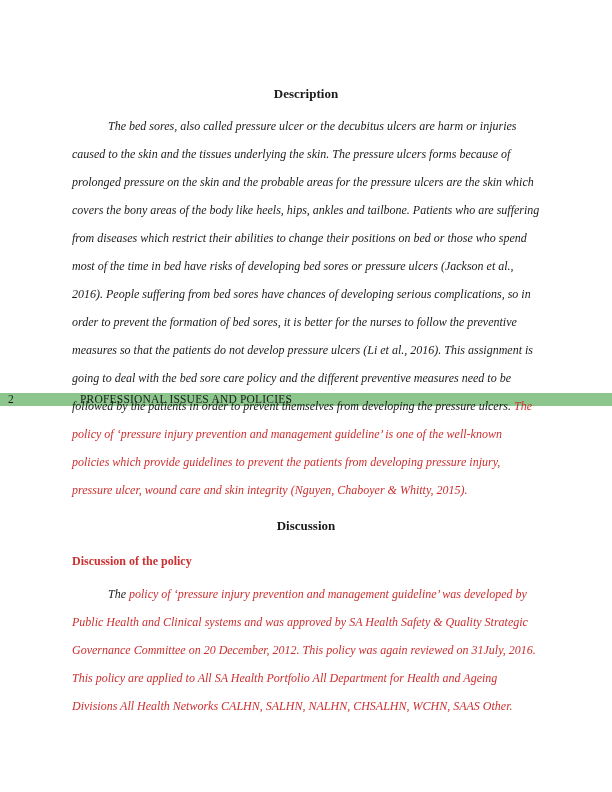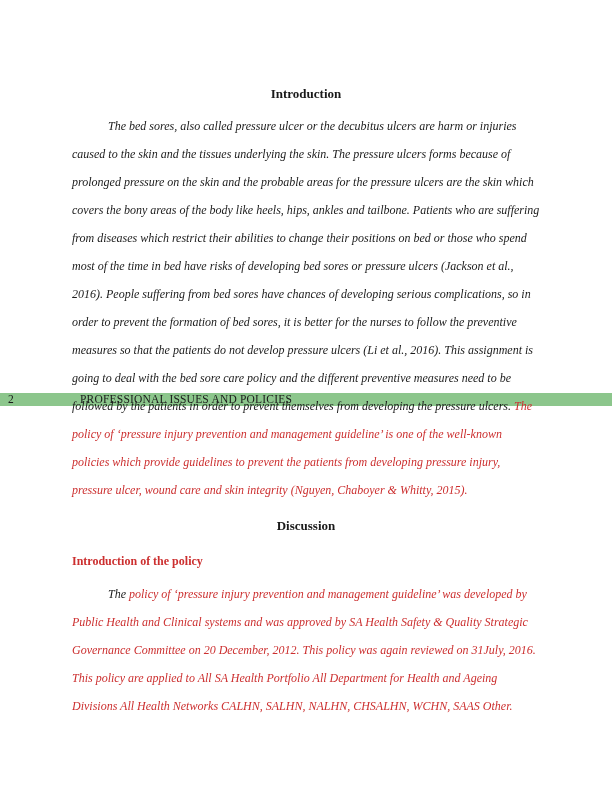--- a/index.html
+++ b/index.html
@@ -98,24 +98,24 @@
 
 <div class="page">
 
   <div class="header-bar">
     <span class="page-num">2</span>
     <span class="running-head">PROFESSIONAL ISSUES AND POLICIES</span>
   </div>
 
   <div class="content">
 
-    <h1 class="center-heading">Introduction</h1>
+    <h1 class="center-heading">Description</h1>
 
     <p class="body-para indent"><span class="black">The bed sores, also called pressure ulcer or the decubitus ulcers are harm or injuries caused to the skin and the tissues underlying the skin. The pressure ulcers forms because of prolonged pressure on the skin and the probable areas for the pressure ulcers are the skin which covers the bony areas of the body like heels, hips, ankles and tailbone. Patients who are suffering from diseases which restrict their abilities to change their positions on bed or those who spend most of the time in bed have risks of developing bed sores or pressure ulcers (Jackson et al., 2016). People suffering from bed sores have chances of developing serious complications, so in order to prevent the formation of bed sores, it is better for the nurses to follow the preventive measures so that the patients do not develop pressure ulcers (Li et al., 2016). This assignment is going to deal with the bed sore care policy and the different preventive measures need to be followed by the patients in order to prevent themselves from developing the pressure ulcers. </span><span class="red">The policy of ‘pressure injury prevention and management guideline’ is one of the well-known policies which provide guidelines to prevent the patients from developing pressure injury, pressure ulcer, wound care and skin integrity (Nguyen, Chaboyer &amp; Whitty, 2015).</span></p>
 
     <h1 class="center-heading discussion">Discussion</h1>
 
-    <h2 class="sub-heading red">Introduction of the policy</h2>
+    <h2 class="sub-heading red">Discussion of the policy</h2>
 
     <p class="body-para second indent"><span class="black">The </span><span class="red">policy of ‘pressure injury prevention and management guideline’ was developed by Public Health and Clinical systems and was approved by SA Health Safety &amp; Quality Strategic Governance Committee on 20 December, 2012. This policy was again reviewed on 31July, 2016. This policy are applied to All SA Health Portfolio All Department for Health and Ageing Divisions All Health Networks CALHN, SALHN, NALHN, CHSALHN, WCHN, SAAS Other.</span></p>
 
   </div>
 </div>
 
 </body></html>

